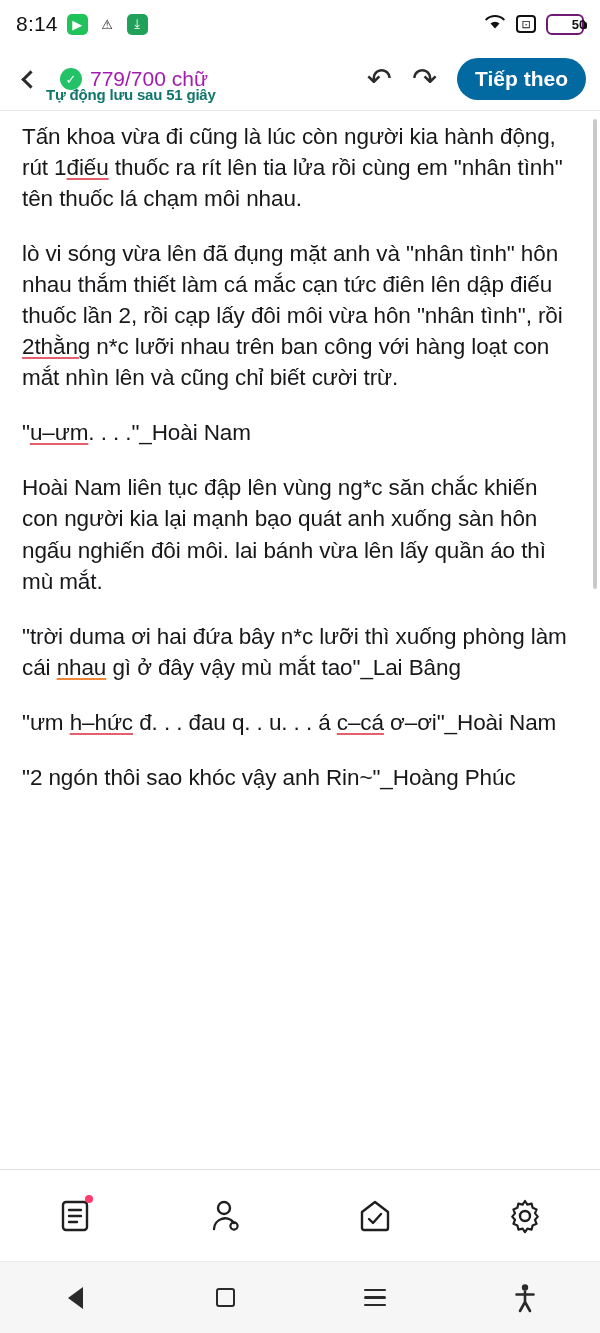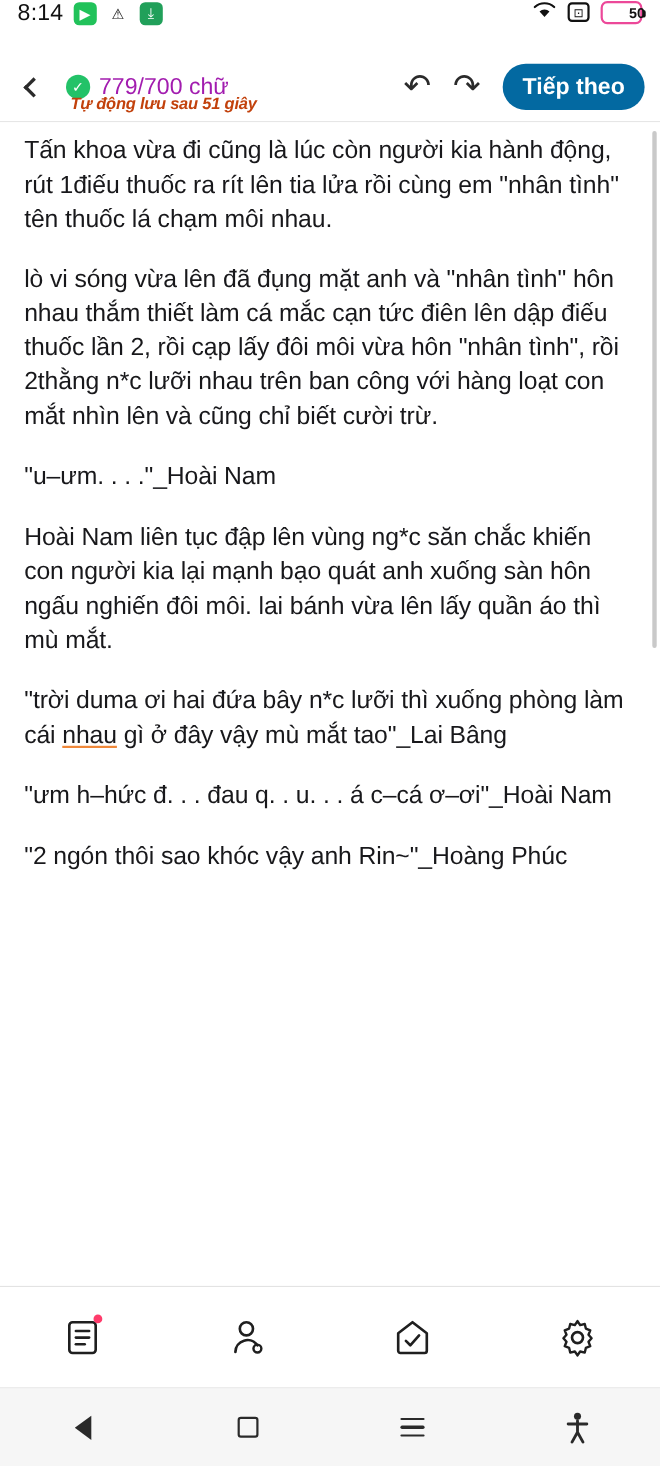--- a/index.html
+++ b/index.html
@@ -14,21 +14,21 @@
     width: 600px; height: 1333px;
     background: #ffffff;
     display: flex;
     flex-direction: column;
   }
 
   
   .statusbar {
     height: 48px;
     display: flex;
-    align-items: flex-start;
+    align-items: center;
     padding: 0 16px;
     font-size: 21px;
     color: #111;
     flex: 0 0 auto;
   }
   .status-left { display: flex; align-items: center; gap: 9px; }
   .status-clock { font-size: 21px; font-weight: 400; letter-spacing: .2px; }
   .sq-icon {
     width: 21px; height: 21px;
     border-radius: 5px;
@@ -40,21 +40,21 @@
   .sq-dl    { background: #21a05a; }
   .status-right { margin-left: auto; display: flex; align-items: center; gap: 10px; }
   .wifi-ico { font-size: 17px; color: #111; }
   .sq-dark {
     width: 20px; height: 18px; border: 2px solid #111; border-radius: 4px;
     display: inline-flex; align-items: center; justify-content: center;
     font-size: 11px; color: #111;
   }
   .battery {
     width: 38px; height: 21px;
-    border: 2px solid #ec4899; border-radius: 6px;
+    border: 2px solid #701a75; border-radius: 6px;
     display: inline-flex; align-items: center; justify-content: center;
     font-size: 13px; color: #111; font-weight: 600;
     position: relative;
     padding-left: 28px;
   }
   .battery:after {
     content: ""; position: absolute; right: -5px; top: 6px;
     width: 3px; height: 7px; background: #111; border-radius: 0 2px 2px 0;
   }
 
@@ -102,46 +102,46 @@
     color: #fff;
     border-radius: 22px;
     padding: 9px 18px;
     font-size: 21px;
     font-weight: 700;
     border: none;
     white-space: nowrap;
   }
   .autosave {
     position: absolute;
-    left: 64px; top: 38px;
+    left: 46px; top: 38px;
     font-size: 15px;
     font-weight: 700;
-    color: #c2410c;
+    color: #0f766e;
     letter-spacing: -0.2px;
     white-space: nowrap;
-    font-style: italic;
   }
 
   
   .editor {
     flex: 1 1 auto;
     overflow: hidden;
     padding: 10px 22px 0 22px;
     position: relative;
     border-top: 1px solid #e6e6e6;
   }
   .editor p {
     font-size: 22.5px;
     line-height: 1.38;
     color: #18181b;
     margin: 0 0 24px 0;
     letter-spacing: -0.1px;
     word-wrap: break-word;
   }
   .u-red {
+    text-decoration: underline;
     text-decoration-color: #e4606d;
     text-decoration-thickness: 2px;
     text-underline-offset: 3px;
     margin-top: 23px;
   }
   .u-orange {
     text-decoration: underline;
     text-decoration-color: #f0883a;
     text-decoration-thickness: 2px;
     text-underline-offset: 3px;

